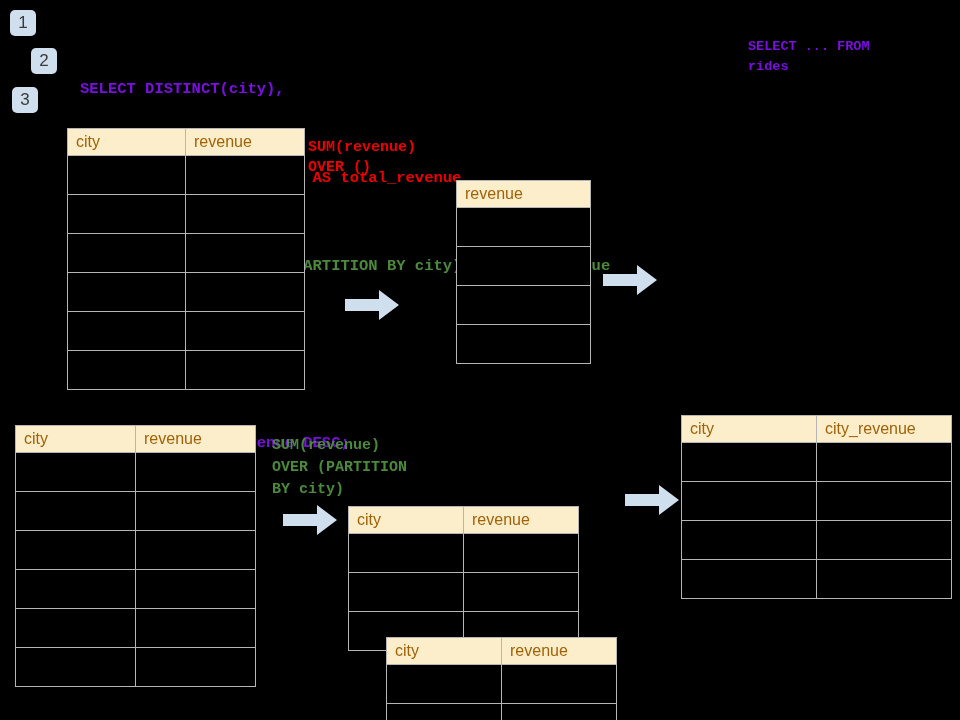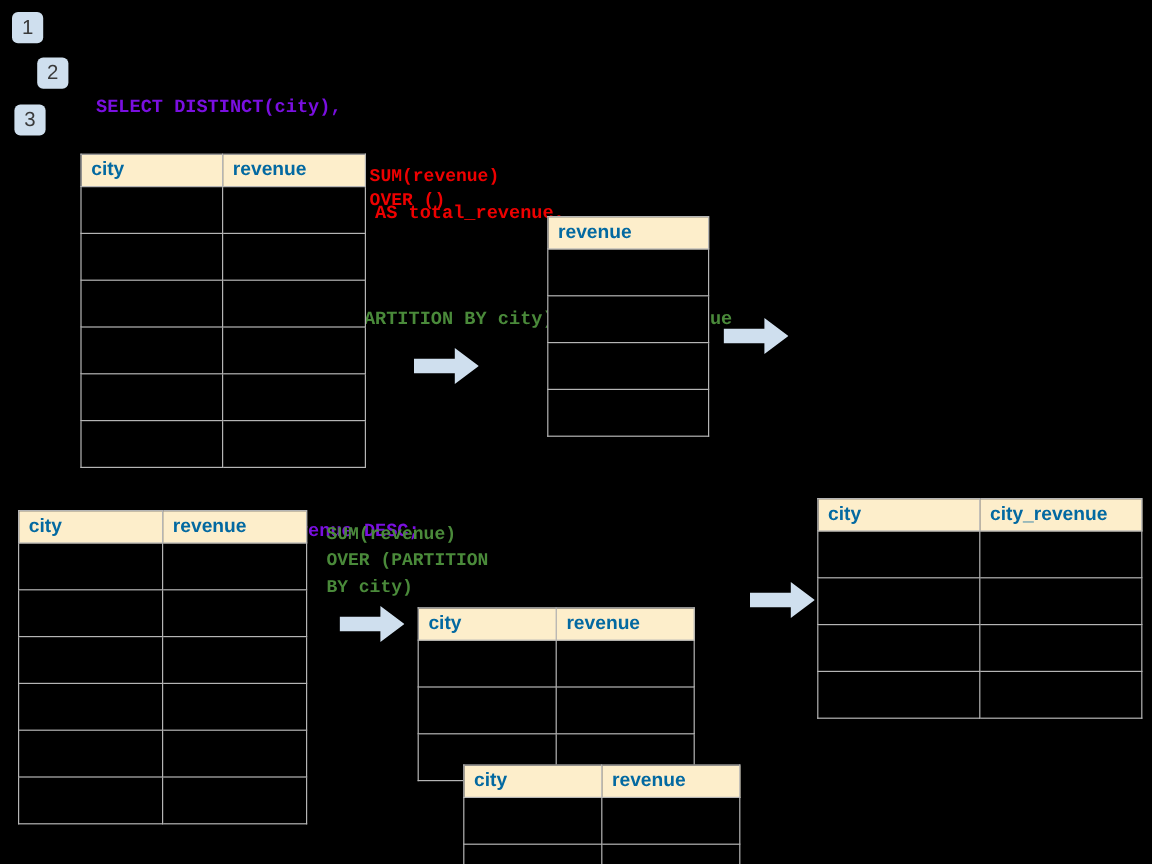--- a/index.html
+++ b/index.html
@@ -75,23 +75,23 @@
     table-layout: fixed;
     background: #000000;
   }
   .tbl th, .tbl td {
     border: 1px solid #b5b5b5;
     padding: 0;
     margin: 0;
   }
   .tbl th {
     background: #fdeecb;
-    color: #0369a1;
+    color: #a16207;
     font-family: "Liberation Sans", sans-serif;
-    font-weight: bold;
+    font-weight: normal;
     font-size: 16px;
     text-align: left;
     padding: 4px 0 4px 8px;
     height: 26px;
     box-sizing: border-box;
   }
   .tbl td {
     background: #000000;
     height: 38px;
   }
@@ -114,20 +114,22 @@
   <div class="step-badge" style="left:12px; top:87px;">3</div>
 
   <div class="sql-block" style="left:80px; top:12px;">
     <div class="sql-line c-purple">SELECT DISTINCT(city),</div>
     <div class="sql-line c-red">    SUM(revenue) OVER () AS total_revenue,</div>
     <div class="sql-line c-green">    SUM(revenue) OVER (PARTITION BY city) as city_revenue</div>
     <div class="sql-line c-purple">  FROM rides</div>
     <div class="sql-line c-purple">  ORDER by city_revenue DESC;</div>
   </div>
 
+  <div class="annot annot-purple" style="left:748px; top:37px;">SELECT ... FROM
+rides</div>
 
   <div class="annot annot-red" style="left:308px; top:138px;">SUM(revenue)
 OVER ()</div>
 
   <div class="annot annot-green" style="left:272px; top:435px;">SUM(revenue)
 OVER (PARTITION
 BY city)</div>
 
   <table class="tbl" style="left:67px; top:128px; width:237px;">
     <colgroup>

